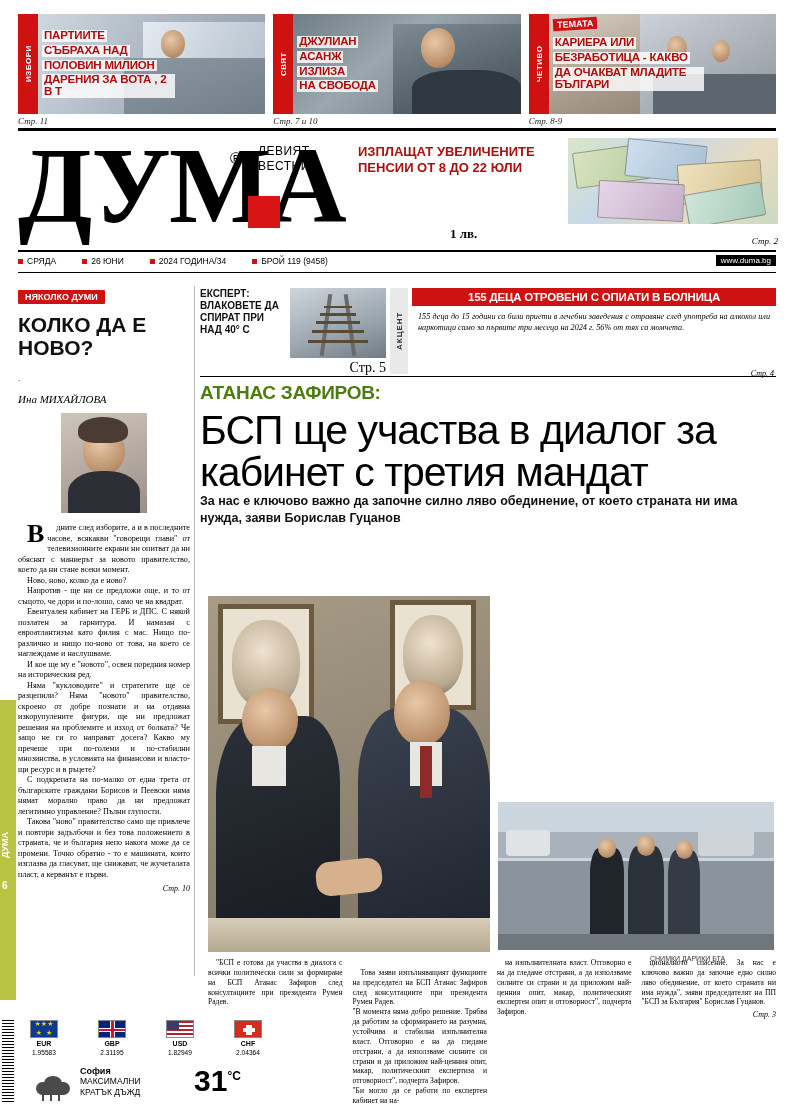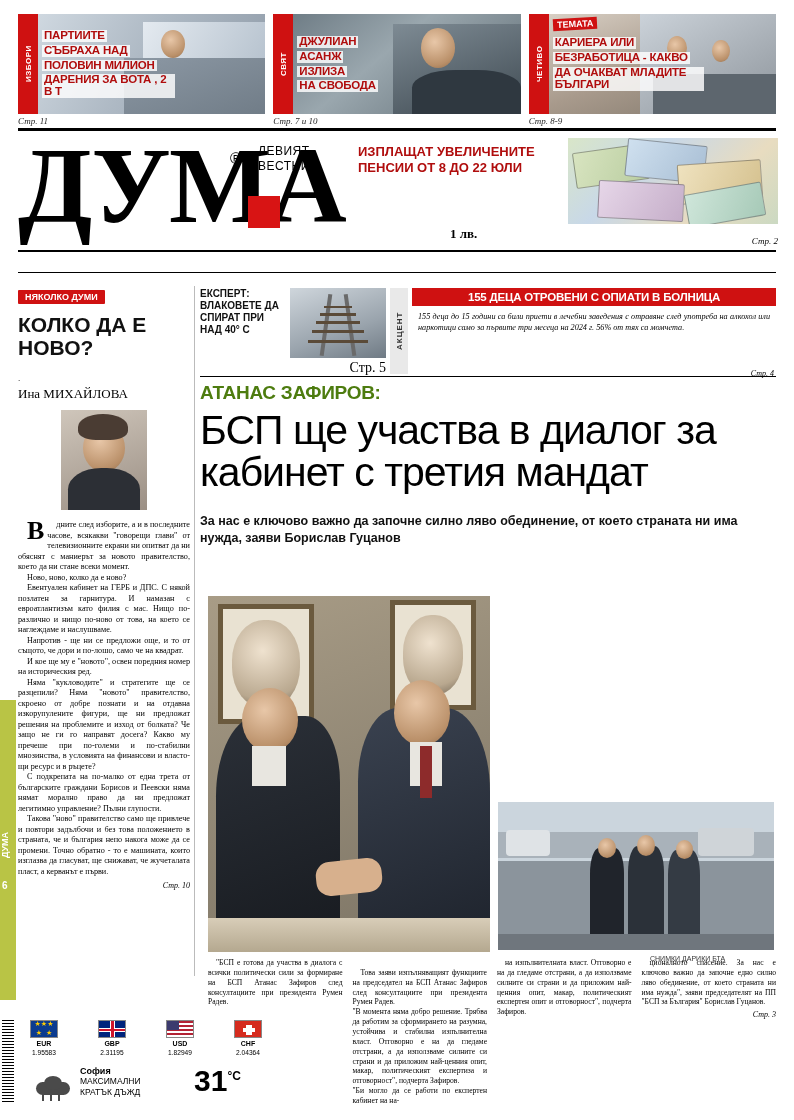--- a/index.html
+++ b/index.html
@@ -136,21 +136,21 @@
     display: inline-block; background: #cf1111; color: #fff;
     font-family: "Liberation Sans", sans-serif; font-size: 9px; font-weight: bold;
     padding: 2px 7px; border-radius: 1px;
   }
   .left-head {
     font-family: "Liberation Sans", sans-serif;
     font-weight: bold; font-size: 21px; line-height: 1.1;
     margin-top: 9px; color: #111;
   }
   .author-line { margin-top: 14px; font-size: 9px; }
-  .author-name { font-size: 13px; margin-top: 3px; }
+  .author-name { font-size: 11px; font-style: italic; margin-top: 10px; }
   .author-photo {
     width: 86px; height: 100px; margin: 8px auto 0 auto;
     background: linear-gradient(160deg,#cfc6bb,#9b8f84);
     position: relative; overflow: hidden;
   }
   .body-text {
     margin-top: 10px; font-size: 8.2px; line-height: 1.28;
     text-align: justify; hyphens: auto;
   }
   .body-text p { text-indent: 9px; }
@@ -197,21 +197,21 @@
   .main-kicker {
     font-family: "Liberation Sans", sans-serif; font-weight: bold;
     font-size: 19px; color: #4d7c0f; letter-spacing: -.3px;
   }
   .main-head {
     font-family: "Liberation Sans", sans-serif; font-weight: normal;
     font-size: 41px; line-height: 1.03; margin-top: 5px; letter-spacing: -1px;
   }
   .main-sub {
     font-family: "Liberation Sans", sans-serif; font-weight: bold;
-    font-size: 12.5px; line-height: 1.3; margin-top: 20px; color: #111;
+    font-size: 12.5px; line-height: 1.3; margin-top: 0; color: #111;
   }
   .main-photo {
     position: absolute; top: 596px; left: 208px; width: 282px; height: 356px;
     background: linear-gradient(170deg,#6d6253 0%,#8f8170 40%,#4e4740 100%);
     overflow: hidden;
   }
   .inset-photo {
     position: absolute; top: 800px; left: 496px; width: 280px; height: 152px;
     background: linear-gradient(160deg,#b9c3cc 0%,#8d97a1 50%,#6a737c 100%);
     overflow: hidden; border: 2px solid #fff;
@@ -366,38 +366,45 @@
         <div class="bill" style="left:30px;top:44px;width:86px;height:38px;background:linear-gradient(120deg,#e6d6e8,#c5aec9);transform:rotate(3deg);"></div>
         <div class="bill" style="left:118px;top:50px;width:78px;height:34px;background:linear-gradient(120deg,#cfe6da,#a6c9b7);transform:rotate(-10deg);"></div>
       </div>
       <div class="mh-promo-page">Стр. 2</div>
     </div>
     <div class="price">1 лв.</div>
   </div>
 
   <div class="rule-thick" style="top:250px;height:2px;"></div>
 
+  <div class="dateline">
+    <span><i class="sq"></i><span>СРЯДА</span></span>
+    <span><i class="sq"></i><span>26 ЮНИ</span></span>
+    <span><i class="sq"></i><span>2024 ГОДИНА/34</span></span>
+    <span><i class="sq"></i><span>БРОЙ 119 (9458)</span></span>
+    <div class="dateline-url">www.duma.bg</div>
+  </div>
 
   <div class="rule-thick" style="top:272px;height:1px;"></div>
 
   <div class="left-col">
     <span class="kicker-red">НЯКОЛКО ДУМИ</span>
     <div class="left-head">КОЛКО ДА Е НОВО?</div>
     <div class="author-line">.</div>
     <div class="author-name">Ина МИХАЙЛОВА</div>
     <div class="author-photo">
       <div class="ph-face" style="left:26%;top:14%;width:42px;height:48px;"></div>
       <div style="position:absolute;left:8%;top:58%;width:84%;height:46%;background:#2c2f35;border-radius:46% 46% 0 0;"></div>
       <div style="position:absolute;left:20%;top:4%;width:58%;height:26%;background:#4a3c33;border-radius:50% 50% 36% 36%;"></div>
     </div>
     <div class="body-text">
       <p class="dropcap">В дните след изборите, а и в последните часове, всякакви "говорещи глави" от телевизионните екрани ни опитват да ни обяснят с маниерът за новото правителство, което да ни стане всеки момент.</p>
       <p>Ново, ново, колко да е ново?</p>
+      <p>Напротив - ще ни се предложи още, и то от същото, че дори и по-лошо, само че на квадрат.</p>
       <p>Евентуален кабинет на ГЕРБ и ДПС. С някой позлатен за гарнитура. И намазан с евроатлантизъм като филия с мас. Нищо по-различно и нищо по-ново от това, на което се наглеждаме и наслушваме.</p>
-      <p>Напротив - ще ни се предложи още, и то от същото, че дори и по-лошо, само че на квадрат.</p>
       <p>И кое ще му е "новото", освен поредния номер на историческия ред.</p>
       <p>Няма "кукловодите" и стратегите ще се разцепили? Няма "новото" правителство, скроено от добре познати и на отдавна изкорупулените фигури, ще ни предложат решения на проблемите и изход от болката? Че защо не ги го направят досега? Какво му пречеше при по-големи и по-стабилни мнозинства, в условията на финансови и власто-щи ресурс и в ръцете?</p>
       <p>С подкрепата на по-малко от една трета от българските граждани Борисов и Пеевски няма нямат морално право да ни предложат легитимно управление? Пълни глупости.</p>
       <p>Такова "ново" правителство само ще привлече и повтори задълбочи и без това положението в страната, че и българия непо накога може да се промени. Точно обратно - то е машината, които изглазва да гласуват, ще снижават, че жучеталата пласт, а керванът е първи.</p>
     </div>
     <div class="left-page">Стр. 10</div>
   </div>
 
   <div class="vline" style="left:194px;top:286px;width:1px;height:690px;"></div>
 

